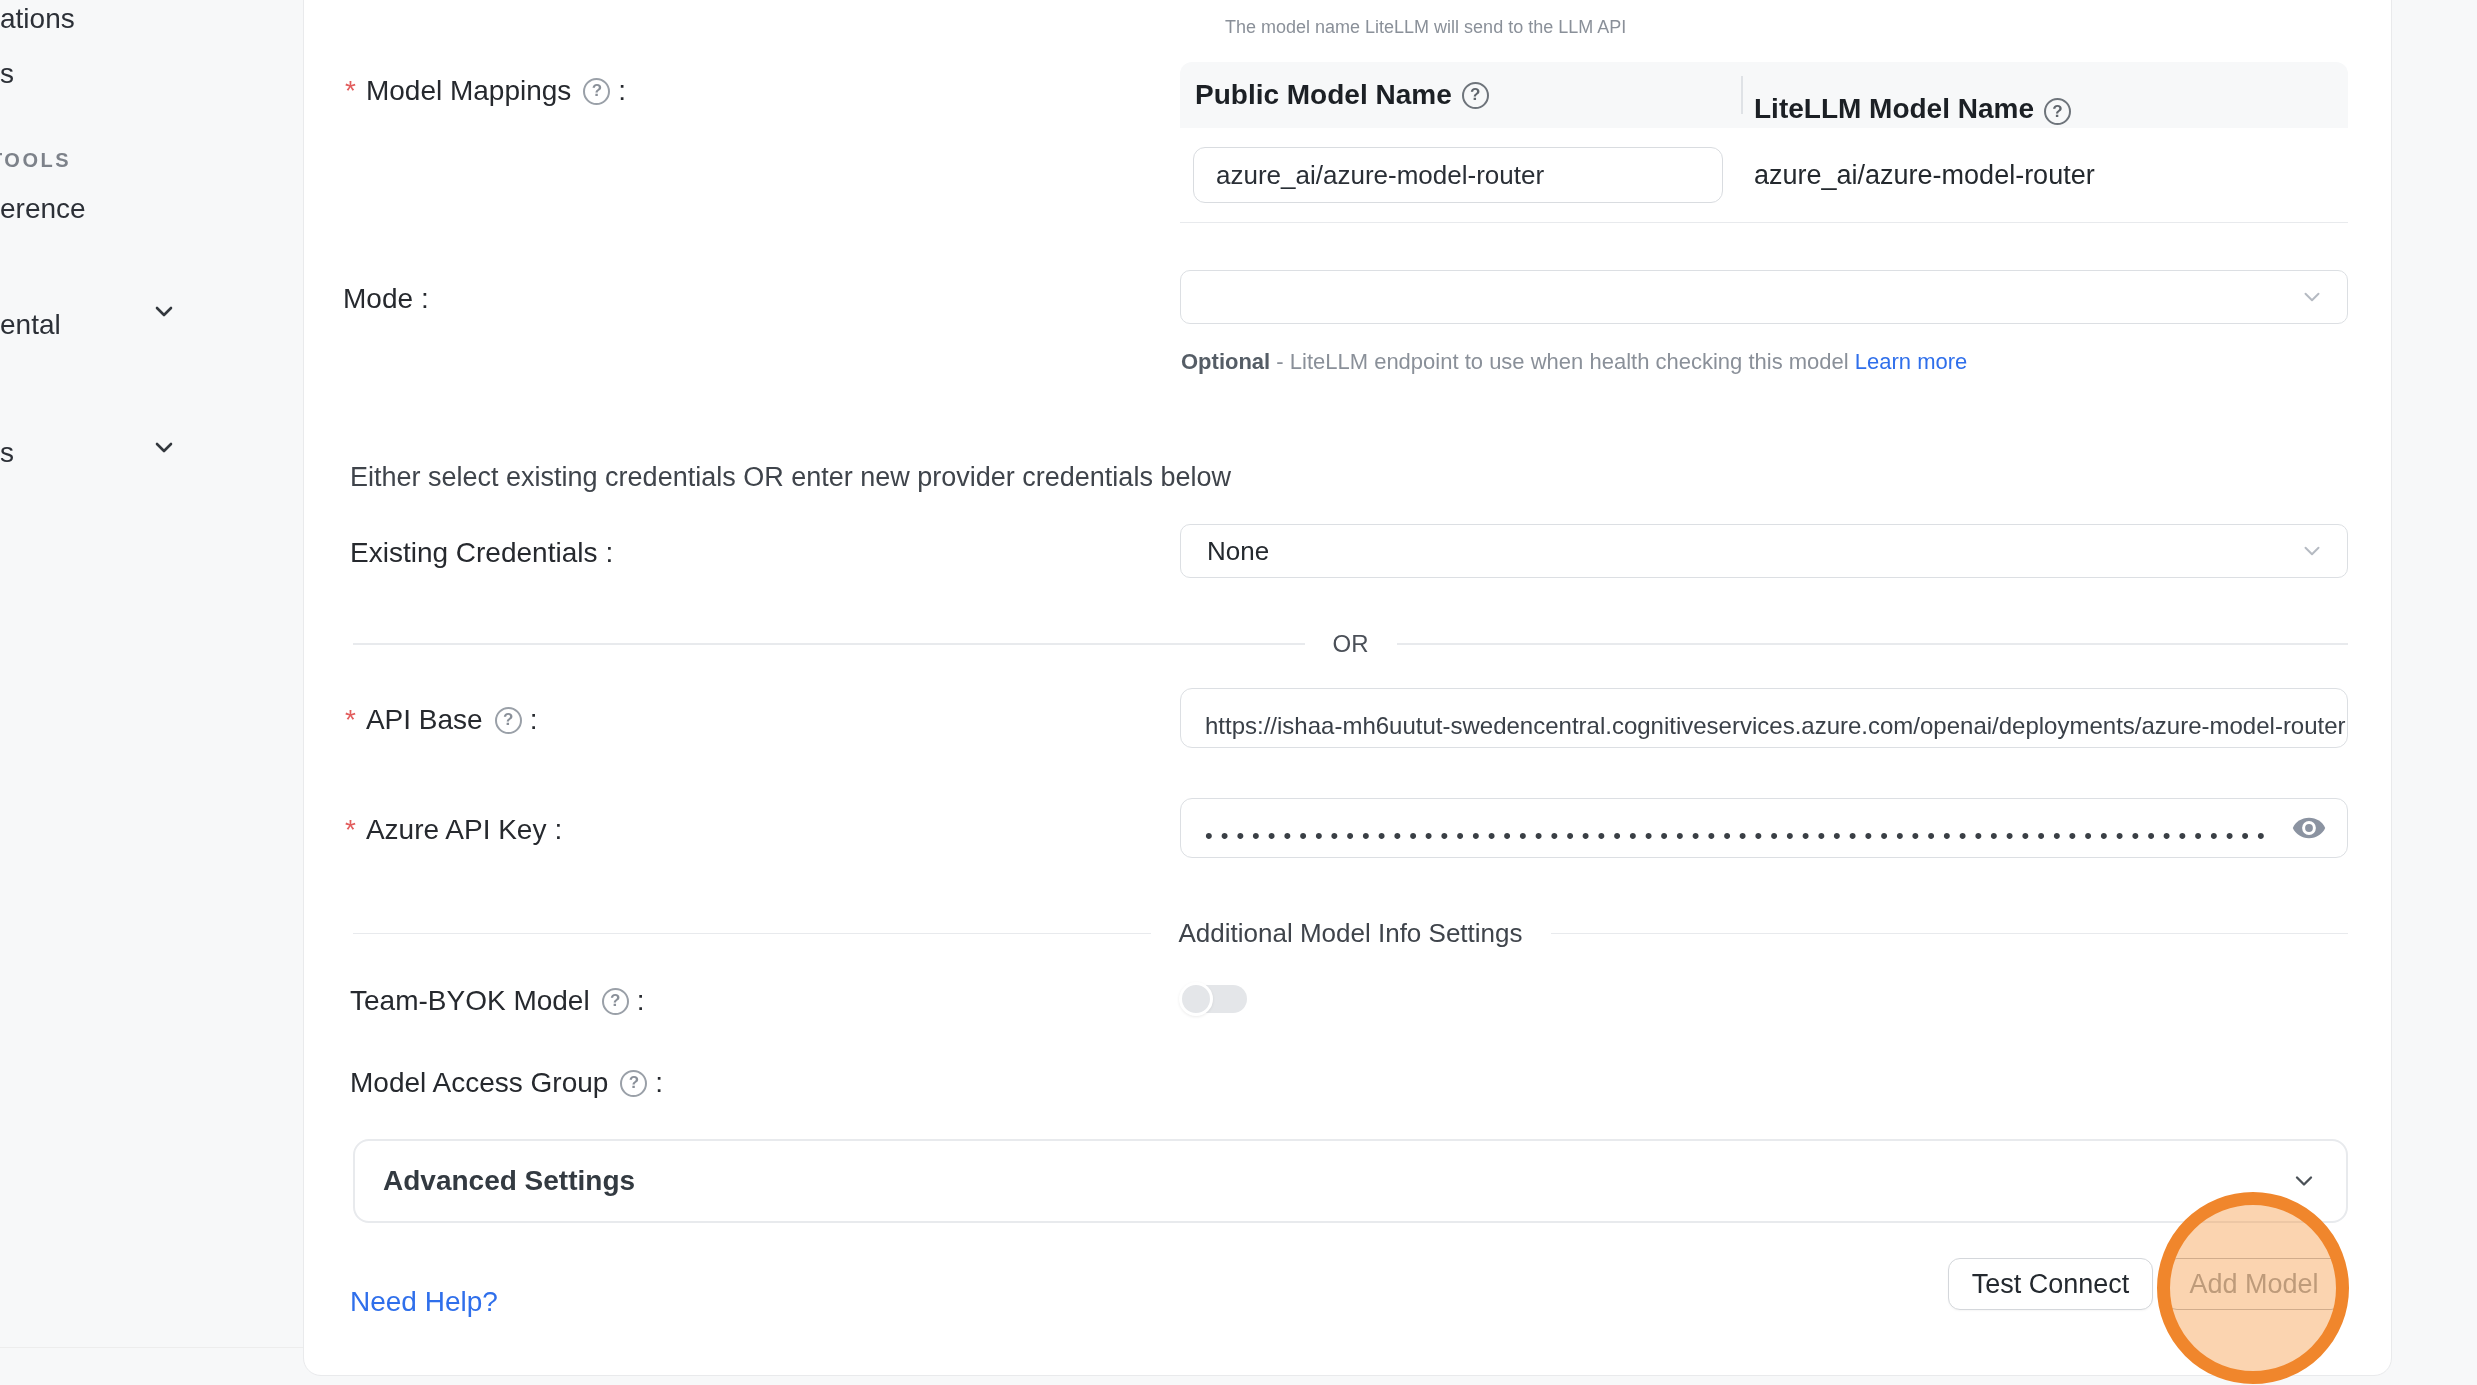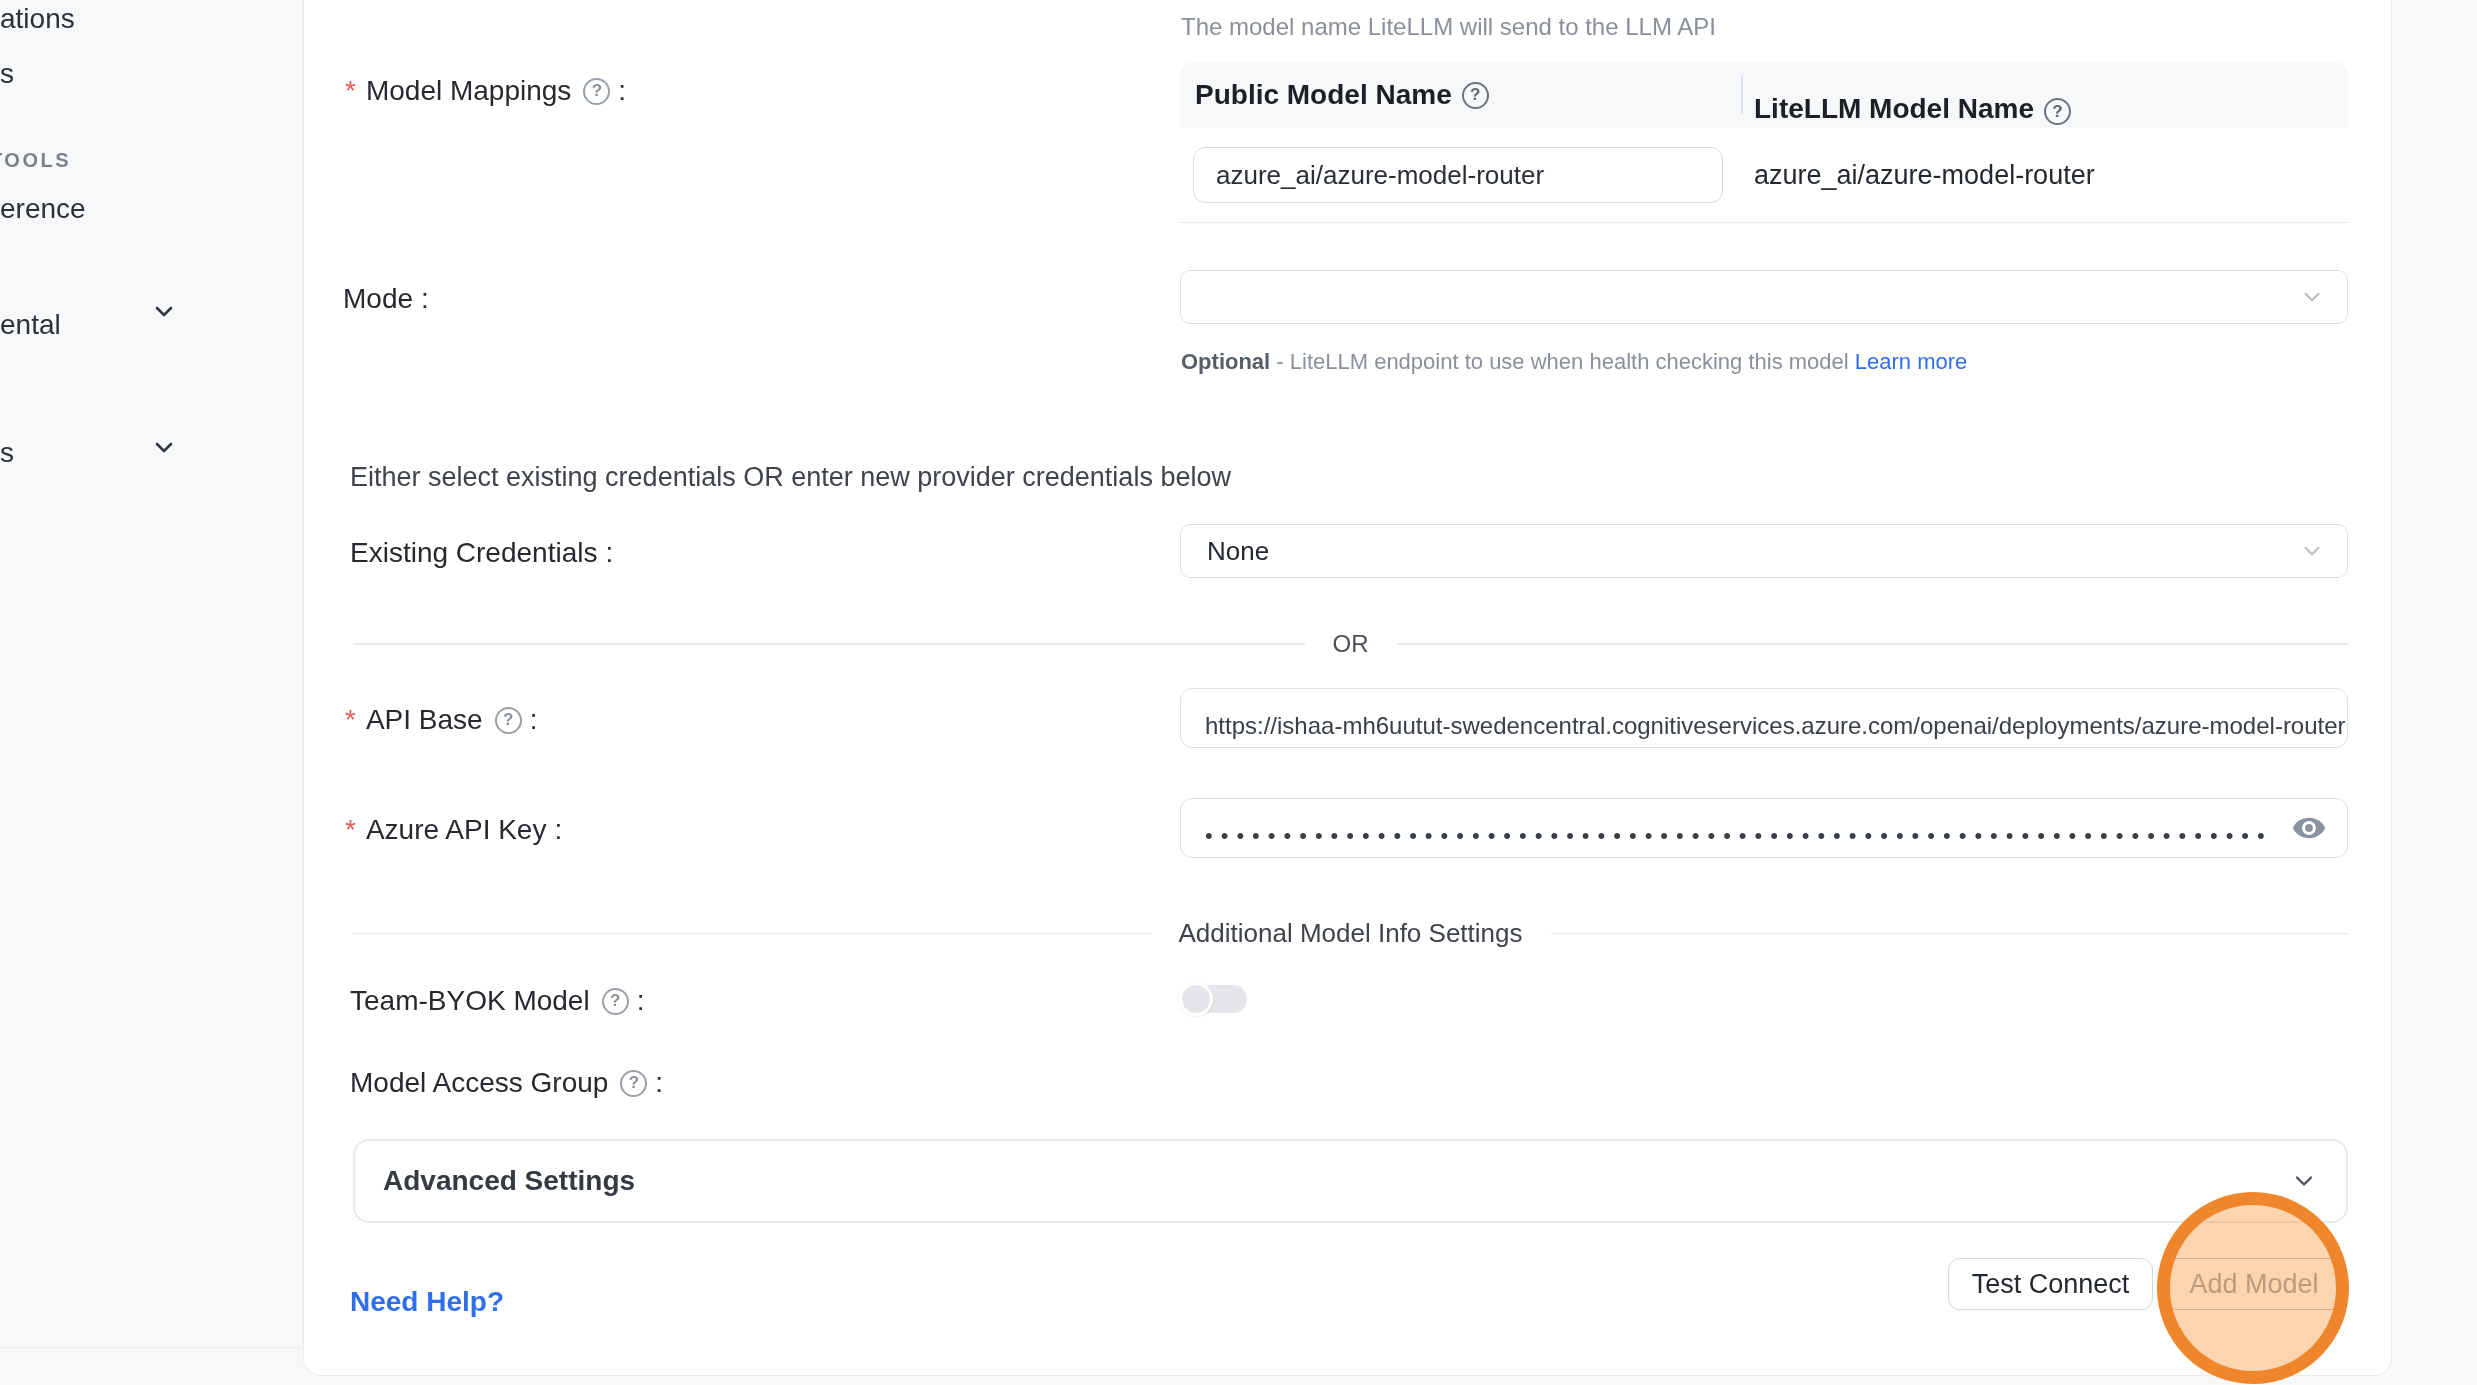--- a/index.html
+++ b/index.html
@@ -27,21 +27,21 @@
   .form-label { position:absolute; left:345px; display:flex; align-items:center; gap:8px; font-size:28px; color:#26292e; line-height:32px; white-space:nowrap; }
   .req { color:#e25d5d; font-size:28px; margin-right:2px; }
   .help-badge {
     display:inline-flex; align-items:center; justify-content:center;
     width:27px; height:27px; border:2px solid #9aa0a8; border-radius:50%;
     font-size:17px; font-weight:700; color:#8a9099; margin-left:4px;
   }
   .help-badge.dark { border-color:#6e747b; color:#5f656c; }
   .colon { color:#26292e; }
 
-  .helper-text { position:absolute; font-size:24px; color:#8a9099; line-height:30px; }
+  .helper-text { position:absolute; font-size:18px; color:#8a9099; line-height:30px;margin-left:44px; }
 
   .select-box {
     position:absolute; left:1180px; width:1168px; height:54px;
     background:#fff; border:1.5px solid #dcdfe3; border-radius:10px;
     display:flex; align-items:center; padding:0 60px 0 26px; font-size:26px; color:#24292e;
     cursor:pointer;
   }
   .select-box .placeholder { color:#c0c5cc; }
   .select-chevron { position:absolute; right:22px; top:50%; transform:translateY(-50%); width:26px; height:26px; }
 
@@ -95,21 +95,21 @@
   
   .adv-panel {
     position:absolute; left:353px; top:1139px; width:1995px; height:84px;
     background:#fff; border:2px solid #e8eaed; border-radius:16px;
     display:flex; align-items:center; justify-content:space-between; padding:4px 28px;
     cursor:pointer;
   }
   .adv-label { font-size:28px; font-weight:700; color:#333a41; }
 
   
-  .need-help { position:absolute; left:350px; top:1286px; font-size:28px; font-weight:700; color:#2f6feb; cursor:pointer; }
+  .need-help { position:absolute; left:350px; top:1286px; font-size:28px; font-weight:400; color:#2f6feb; cursor:pointer; }
   .btn {
     position:absolute; top:1258px; height:52px; border-radius:12px; background:#fff;
     display:flex; align-items:center; justify-content:center; font-size:27px; cursor:pointer;
     font-family:"Liberation Sans", sans-serif;
   }
   .btn-test { left:1948px; width:205px; border:1.5px solid #d4d7db; color:#24292f; box-shadow:0 1px 2px rgba(0,0,0,0.04); }
   .btn-add { left:2165px; width:178px; border:1.5px solid #b9bdc1; color:#9aa0a6; }
 
   .annotation-circle {
     position:absolute; left:2157px; top:1192px; width:192px; height:192px;

